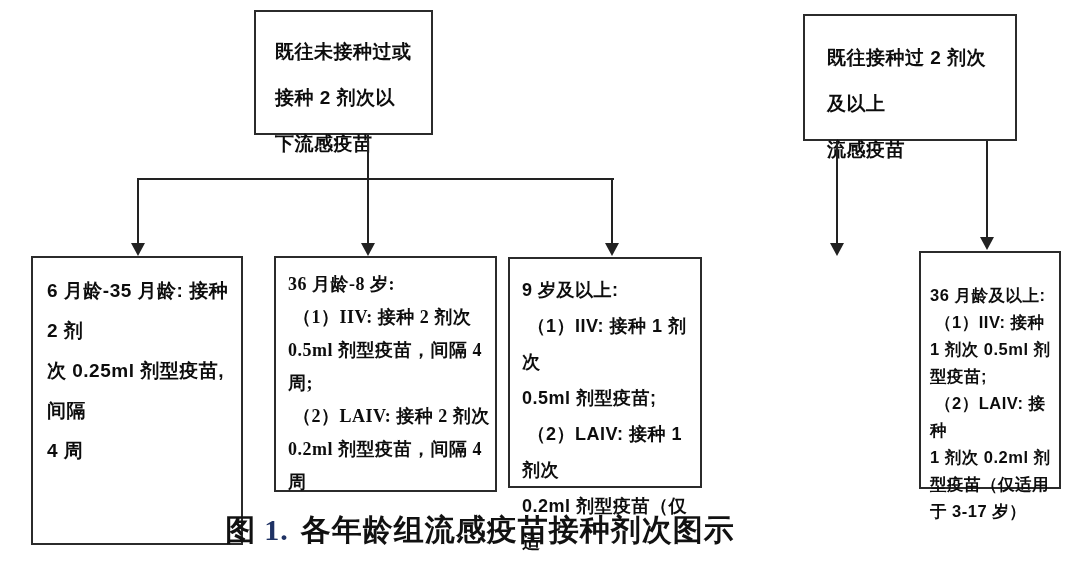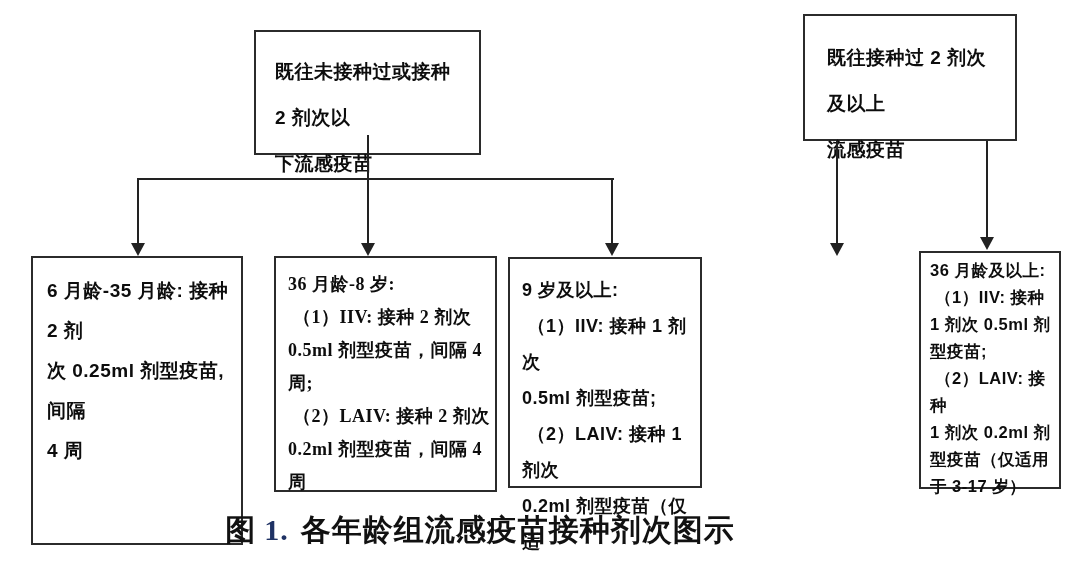--- a/index.html
+++ b/index.html
@@ -20,40 +20,40 @@
     border: 2px solid #2b2b2b;
     background: #ffffff;
   }
   .fbox .btxt {
     white-space: pre-wrap;
     font-weight: 700;
     color: #0d0d0d;
     letter-spacing: 0.5px;
   }
 
-  .topbox-left  { left: 254px; top: 10px;  width: 227px; height: 125px; margin-top: 20px; }
+  .topbox-left  { left: 254px; top: 10px;  width: 179px; height: 125px; }
   .topbox-left .btxt  { padding: 17px 12px 0 19px; font-size: 19px; line-height: 46px; }
 
   .topbox-right { left: 803px; top: 14px;  width: 214px; height: 127px; }
   .topbox-right .btxt { padding: 19px 10px 0 22px; font-size: 19px; line-height: 46px; }
 
   .box-6-35      { left: 31px;  top: 256px; width: 212px; height: 289px; }
   .box-6-35 .btxt      { padding: 13px 8px 0 14px; font-size: 19px; line-height: 40px; }
 
   .box-36m-8y    { left: 274px; top: 256px; width: 223px; height: 236px; font-family: Liberation Serif, serif; }
   .box-36m-8y .btxt    { padding: 10px 4px 0 12px; font-size: 18px; line-height: 33px; }
 
   .box-9y        { left: 508px; top: 257px; width: 194px; height: 231px; }
   .box-9y .btxt        { padding: 13px 4px 0 12px; font-size: 18px; line-height: 36px; }
 
   .box-6-35-r    { left: 762px; top: 257px; width: 139px; height: 236px; }
   .box-6-35-r .btxt    { padding: 11px 4px 0 10px; font-size: 17px; line-height: 28px; }
 
   .box-36m-up    { left: 919px; top: 251px; width: 142px; height: 238px; }
-  .box-36m-up .btxt    { padding: 4px 3px 0 9px; font-size: 16.5px; line-height: 27px; }
+  .box-36m-up .btxt    { padding: 29px 3px 0 9px; font-size: 16.5px; line-height: 27px; }
 
   
   .vline { position: absolute; width: 2px; background: #222222; }
   .hline { position: absolute; height: 2px; background: #222222; }
   .ahead {
     position: absolute; width: 0; height: 0;
     border-left: 7px solid transparent;
     border-right: 7px solid transparent;
     border-top: 13px solid #222222;
   }

